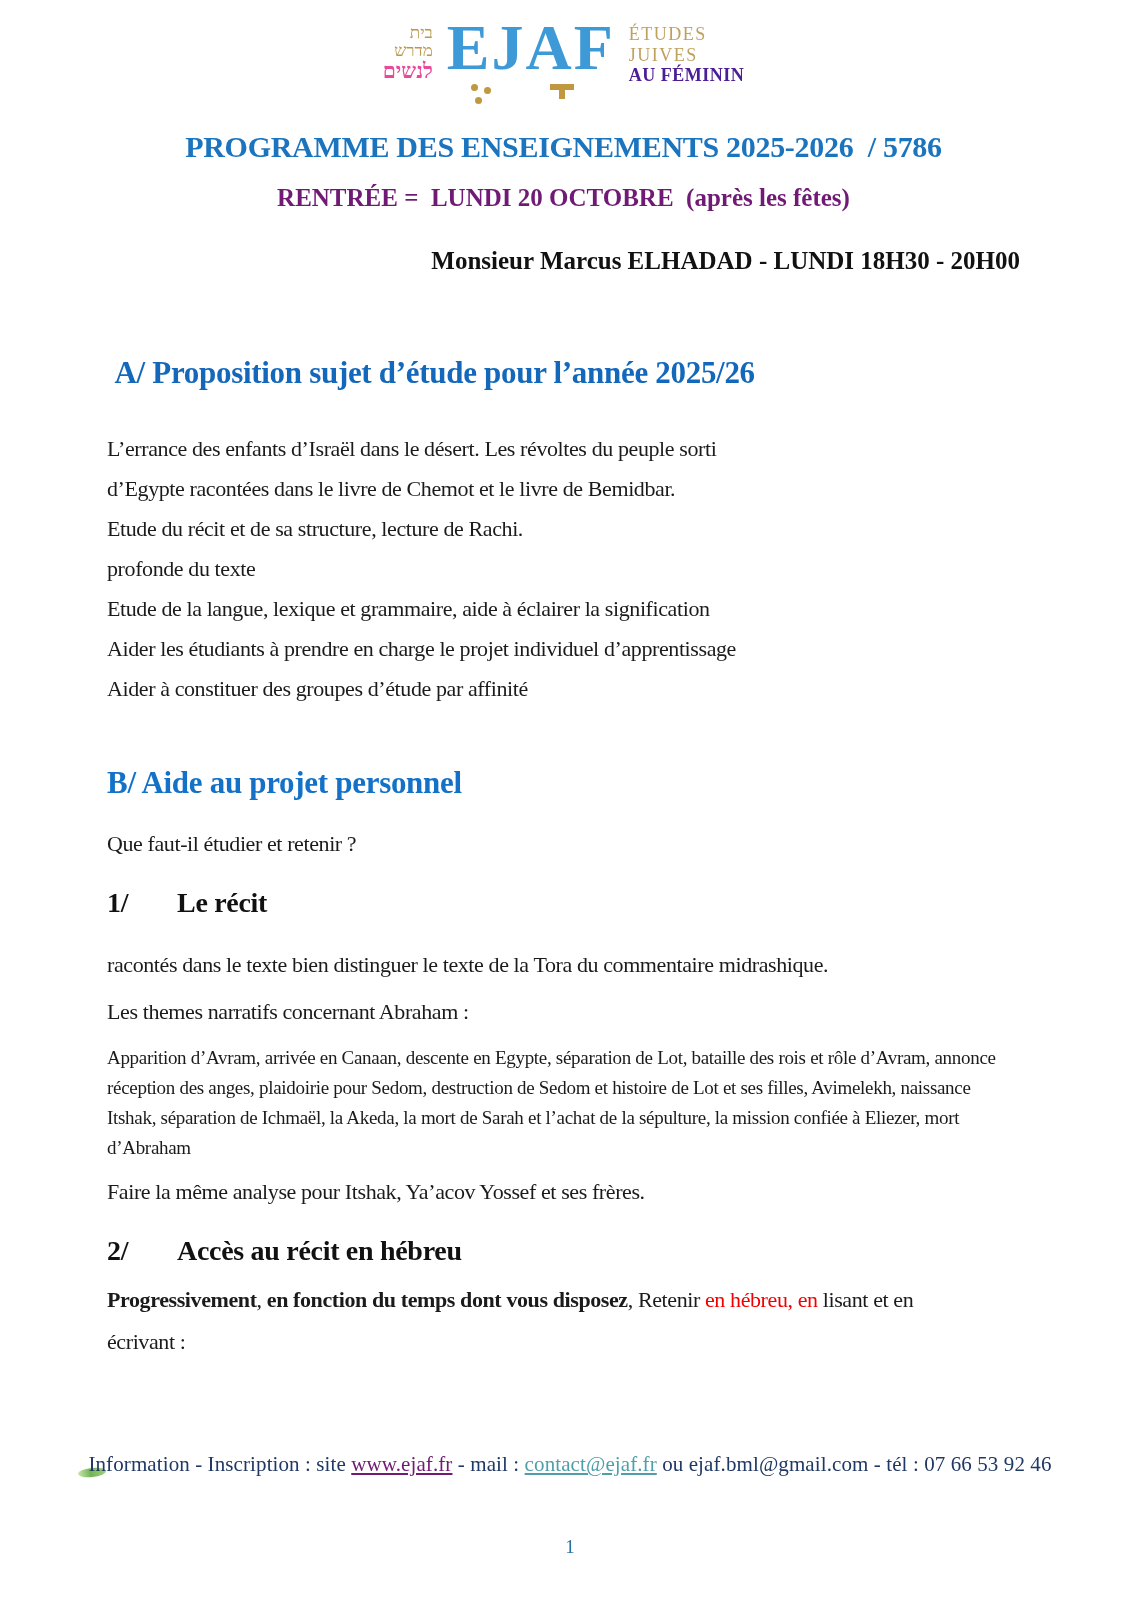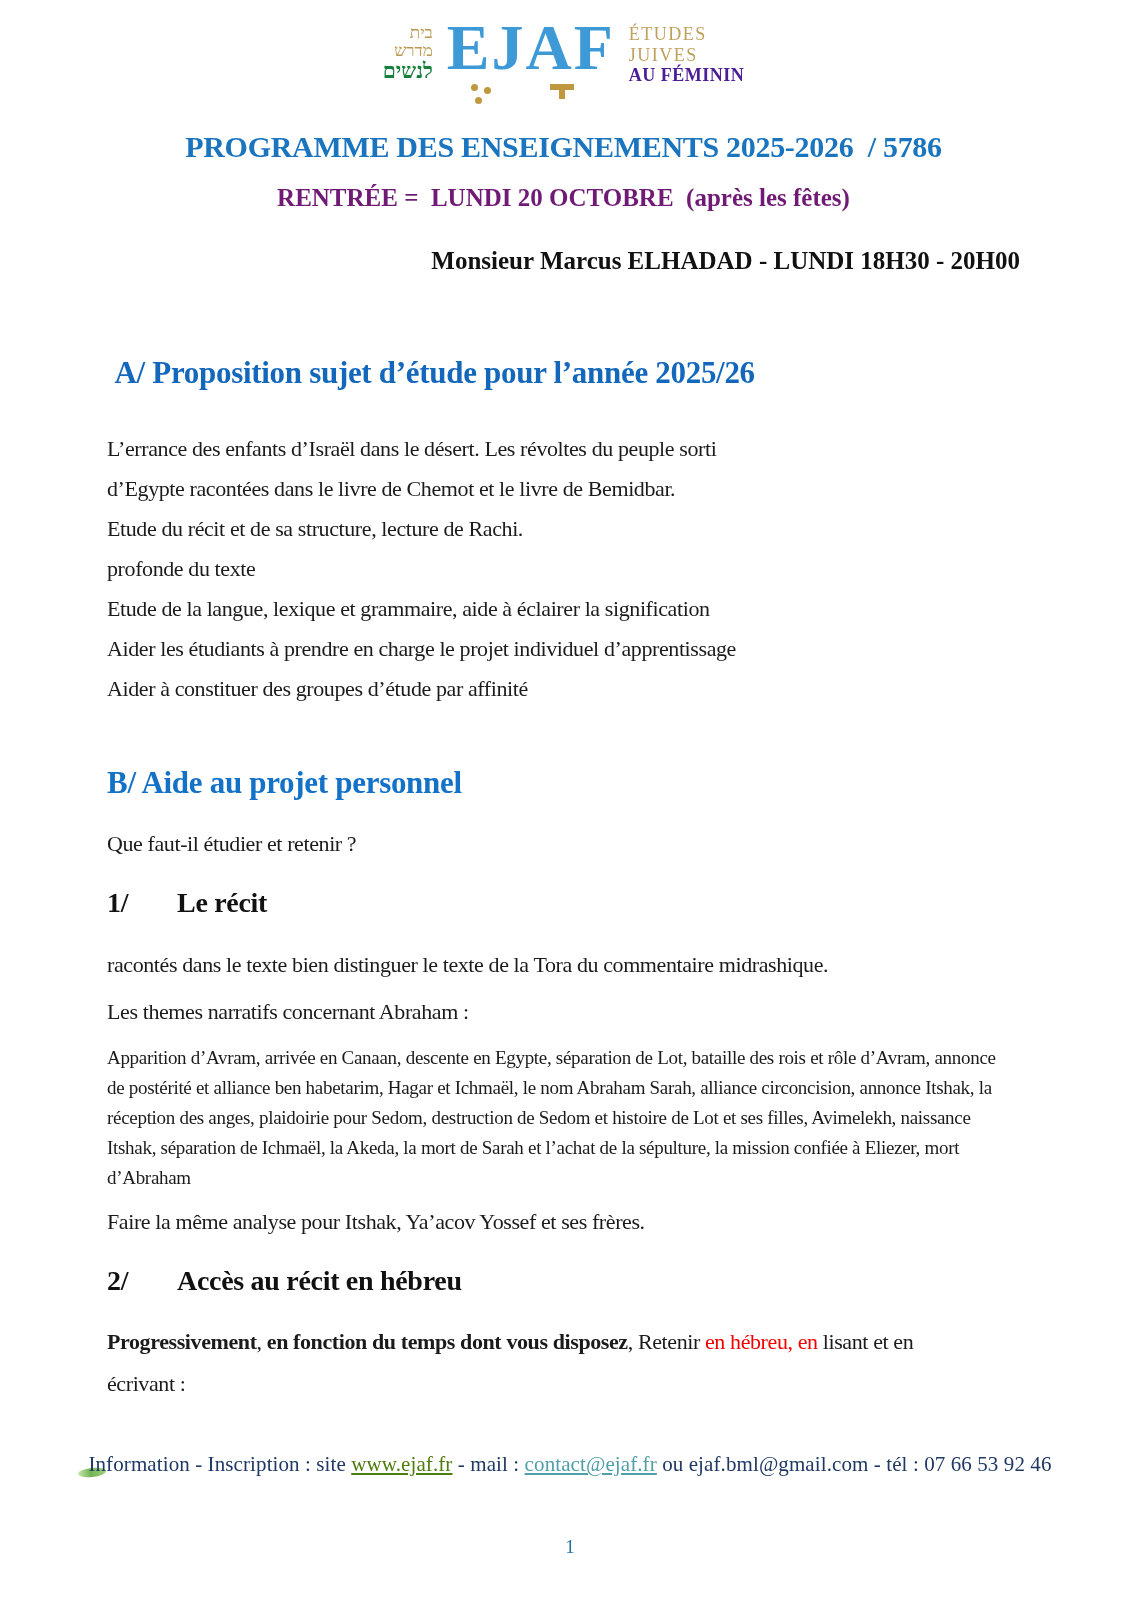--- a/index.html
+++ b/index.html
@@ -17,21 +17,21 @@
 
   
   .logo {
     display:flex; justify-content:center; align-items:flex-start;
     gap:14px; margin-top:8px; height:96px;
   }
   .logo-hebrew {
     text-align:right; color:#b9994f; line-height:1.05;
     font-size:17px; margin-top:6px; font-weight:normal;
   }
-  .logo-hebrew .heb-bold { font-weight:bold; font-size:21px; color:#15803d; }
+  .logo-hebrew .heb-bold { font-weight:bold; font-size:21px; color:#ec4899; }
   .logo-wordmark-wrap { position:relative; }
   .logo-wordmark {
     color:#3d9ad7; font-weight:bold; font-size:64px; line-height:0.95;
     letter-spacing:2px;
   }
   .nikud { position:absolute; }
   .nikud .dot { width:7px; height:7px; border-radius:50%; background:#c0983f; position:absolute; }
   .nikud-segol { left:24px; top:66px; width:20px; height:20px; }
   .nikud-segol .d1 { left:0; top:0; }
   .nikud-segol .d2 { left:13px; top:3px; }
@@ -67,33 +67,33 @@
   
   .body-block { margin-top:38px; }
   .body-line { font-size:22px; line-height:40px; letter-spacing:-0.4px; white-space:nowrap; }
   .intro-line { font-size:22px; margin-top:30px; letter-spacing:-0.4px; }
   .para { margin-top:26px; }
   .para .body-line { line-height:40px; }
   .themes-label { font-size:22px; letter-spacing:-0.4px; margin-top:14px; }
   .small-para { margin-top:18px; }
   .small-line { font-size:19px; line-height:30px; letter-spacing:-0.3px; white-space:nowrap; }
   .closing-line { font-size:22px; letter-spacing:-0.4px; margin-top:16px; }
-  .prog-para { margin-top:24px; }
+  .prog-para { margin-top:12px; }
   .prog-line { font-size:22px; line-height:42px; letter-spacing:-0.4px; }
   .red { color:#f20000; }
   .b { font-weight:bold; }
 
   
   .footer {
     position:absolute; left:0; top:1452px; width:100%;
     text-align:center; color:#1f3864; font-size:21px; letter-spacing:0.1px;
     font-weight:normal;
   }
   .footer a { cursor:pointer; }
-  .site-link { color:#4d7c0f; text-decoration:underline; }
+  .site-link { color:#701a75; text-decoration:underline; }
   .mail-link { color:#4e9fa8; text-decoration:underline; }
   .green-mark {
     position:absolute; left:6px; top:1468px; width:28px; height:9px;
     background:linear-gradient(90deg,#bce39b,#5aa63a 45%,#8cc963);
     border-radius:50%; transform:rotate(-6deg); opacity:0.85;
   }
   .page-number {
     position:absolute; left:0; top:1536px; width:100%;
     text-align:center; color:#2470a0; font-size:19px;
   }
@@ -149,21 +149,20 @@
 
     <div class="h-sub">
       <span class="h-num">1/</span><span>Le récit</span>
     </div>
     <div class="para">
       <div class="body-line">racontés dans le texte bien distinguer le texte de la Tora du commentaire midrashique.</div>
     </div>
     <div class="themes-label">Les themes narratifs concernant Abraham :</div>
     <div class="small-para">
       <div class="small-line">Apparition d’Avram, arrivée en Canaan, descente en Egypte, séparation de Lot, bataille des rois et rôle d’Avram, annonce</div>
-      <div class="small-line">de postérité et alliance ben habetarim, Hagar et Ichmaël, le nom Abraham Sarah, alliance circoncision, annonce Itshak, la</div>
       <div class="small-line">réception des anges, plaidoirie pour Sedom, destruction de Sedom et histoire de Lot et ses filles, Avimelekh, naissance</div>
       <div class="small-line">Itshak, séparation de Ichmaël, la Akeda, la mort de Sarah et l’achat de la sépulture, la mission confiée à Eliezer, mort</div>
       <div class="small-line">d’Abraham</div>
     </div>
     <div class="closing-line">Faire la même analyse pour Itshak, Ya’acov Yossef et ses frères.</div>
 
     <div class="h-sub">
       <span class="h-num">2/</span><span>Accès au récit en hébreu</span>
     </div>
     <div class="prog-para">

